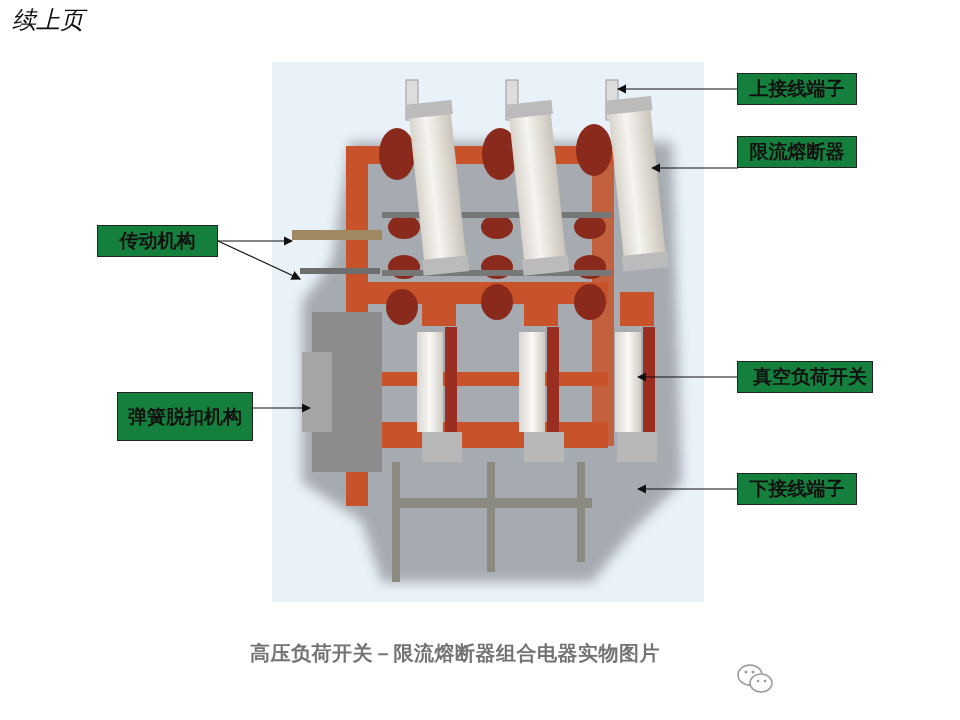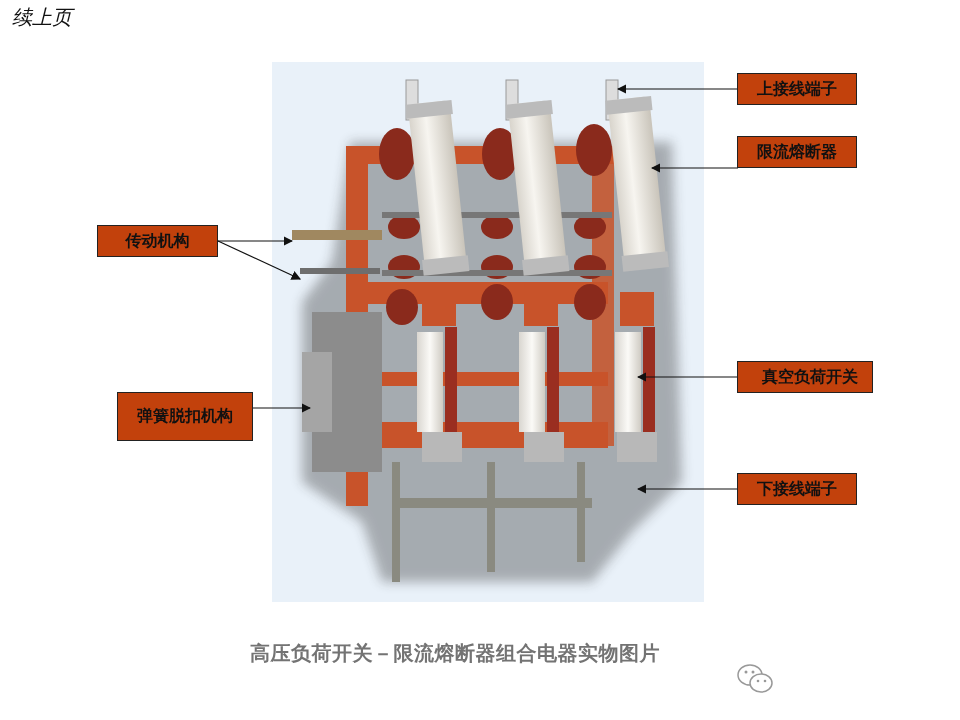--- a/index.html
+++ b/index.html
@@ -1,21 +1,21 @@
 <!DOCTYPE html>
 <html><head>
 <meta charset="utf-8">
 <style>
   html, body { margin:0; padding:0; }
   body { width:960px; height:720px; background:#ffffff; position:relative; overflow:hidden;
          font-family:"DejaVu Serif", serif; }
-  .header-title { position:absolute; left:12px; top:4px; font-size:20px; font-style:italic; color:#111;text-align:right; }
+  .header-title { position:absolute; left:12px; top:4px; font-size:24px; font-style:italic; color:#111;text-align:right; }
   .photo { position:absolute; left:272px; top:62px; width:432px; height:540px; background:#e9f1f9; }
   .photo svg { position:absolute; left:0; top:0; }
-  .label { position:absolute; border:1.5px solid #222; background:#c2410c; font-size:16px; color:#111;
+  .label { position:absolute; border:1.5px solid #222; background:#15803d; font-size:19px; color:#111;
            font-weight:bold; display:flex; align-items:center; justify-content:center; box-sizing:border-box;
            font-family:"DejaVu Serif", serif; }
   .arrows { position:absolute; left:0; top:0; pointer-events:none; }
   .caption { position:absolute; left:250px; top:640px; font-size:20px; color:#737373; font-weight:bold; letter-spacing:0.5px; }
   .watermark { position:absolute; left:735px; top:662px; display:flex; align-items:center; gap:6px; }
   .watermark-text { font-size:22px; color:#fff; -webkit-text-stroke:1px #888; font-family:"DejaVu Sans", sans-serif; }
 </style>
 </head>
 <body>
 

